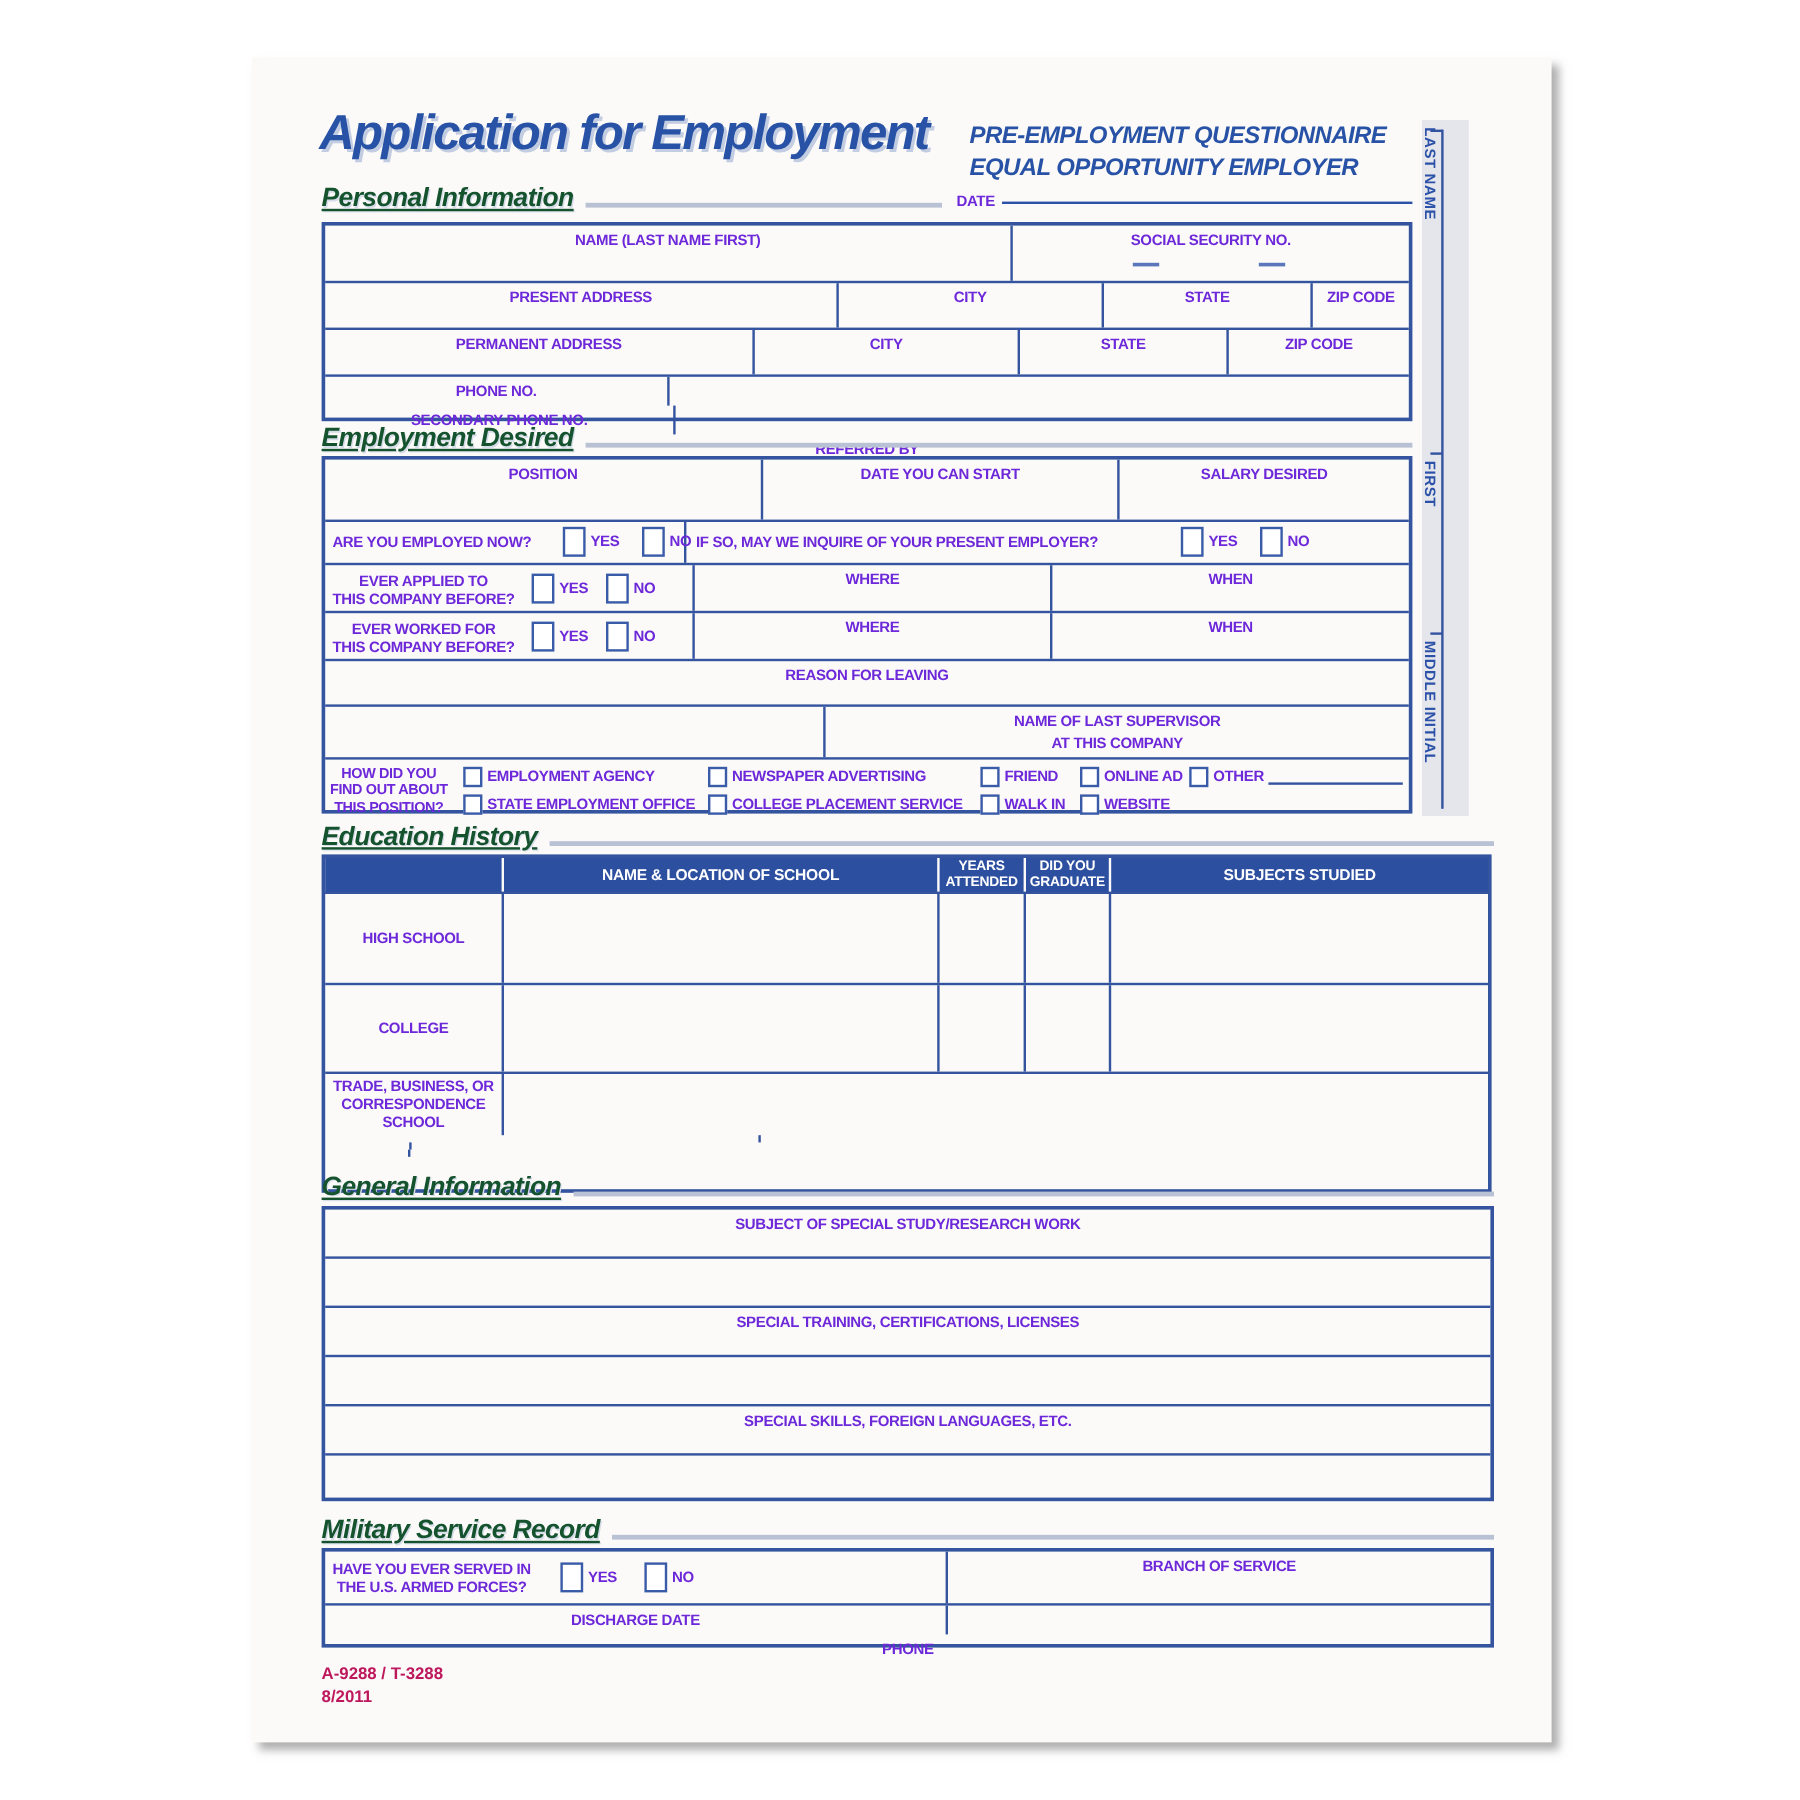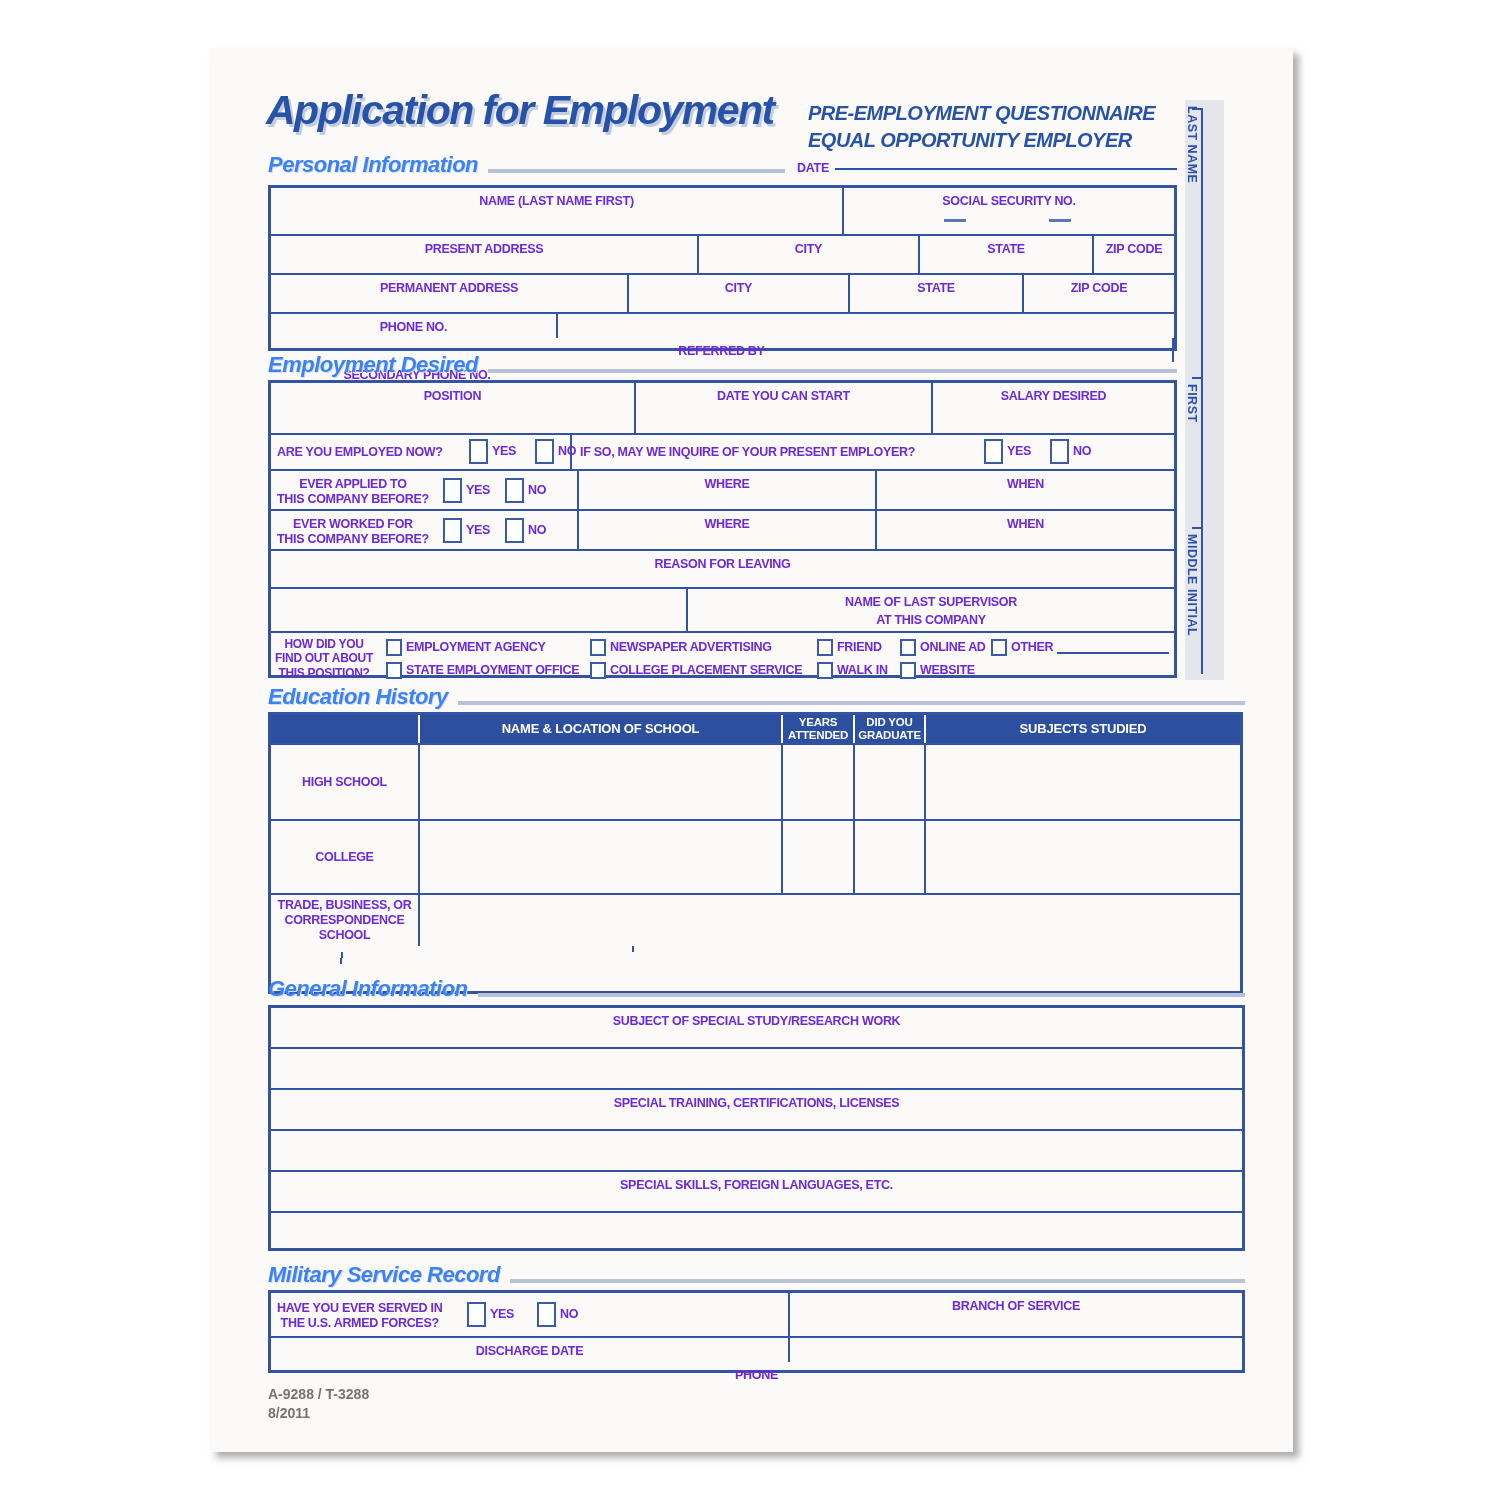--- a/index.html
+++ b/index.html
@@ -18,22 +18,23 @@
     text-shadow:2.5px 2.5px 0 #c3cde2;
   }
   .subtitle{
     position:absolute;left:598px;top:52px;
     font:italic 900 20px/1.35 "Liberation Sans",sans-serif;
     color:#2852a6;letter-spacing:-0.5px;
   }
   .sec-heading{position:absolute;display:flex;align-items:baseline;}
   .sec-title{
     font:italic 900 22px/1 "Liberation Sans",sans-serif;
-    color:#3b82f6;letter-spacing:-0.5px;white-space:nowrap;
+    color:#14532d;letter-spacing:-0.5px;white-space:nowrap;
     text-shadow:1px 1px 0 #d7dce9;
+    text-decoration:underline;
   }
   .hline{flex:1 1 auto;height:4px;background:#b9c1d4;align-self:flex-end;margin:0 0 3px 10px;}
   .dateline{height:2px;background:#2b52a8;align-self:flex-end;margin:0 0 6px 6px;}
   .lbl{
     font:700 12.5px/1.2 "Liberation Sans",sans-serif;
     color:#6d28d9;letter-spacing:-0.3px;
   }
   .tbl{position:absolute;border:3px solid #34549f;box-sizing:border-box;background:transparent;}
   .trow{display:flex;border-bottom:2px solid #34549f;box-sizing:border-box;position:relative;}
   .trow:last-child{border-bottom:none;flex-direction:column;}
@@ -61,21 +62,21 @@
   }
   .edu-head{display:flex;background:#2d4f9f;border-bottom:2px solid #34549f;}
   .edu-hcell{
     border-right:2px solid #fbfaf8;box-sizing:border-box;
     display:flex;flex-direction:column;align-items:center;justify-content:center;
     color:#ffffff;font:700 13px/1.1 "Liberation Sans",sans-serif;letter-spacing:-0.2px;text-align:center;
   }
   .edu-hcell:last-child{border-right:none;}
   .edu-hcell.small{font-size:11.5px;}
   .rowlabel{display:flex;align-items:center;justify-content:center;text-align:center;}
-  .footer{position:absolute;left:58px;top:1337px;font:700 14px/1.35 "Liberation Sans",sans-serif;color:#737373;}
+  .footer{position:absolute;left:58px;top:1337px;font:700 14px/1.35 "Liberation Sans",sans-serif;color:#be185d;}
 </style>
 </head>
 <body>
 
 <div class="sheet">
 
   <div class="title">Application for Employment</div>
   <div class="subtitle">
     <div>PRE-EMPLOYMENT QUESTIONNAIRE</div>
     <div>EQUAL OPPORTUNITY EMPLOYER</div>
@@ -116,22 +117,22 @@
       <div class="cell" style="flex:1"><span class="lbl">ZIP CODE</span></div>
     </div>
     <div class="trow" style="height:39px">
       <div class="cell" style="width:358px"><span class="lbl">PERMANENT ADDRESS</span></div>
       <div class="cell" style="width:221px"><span class="lbl">CITY</span></div>
       <div class="cell" style="width:174px"><span class="lbl">STATE</span></div>
       <div class="cell" style="flex:1"><span class="lbl">ZIP CODE</span></div>
     </div>
     <div class="trow" style="height:38px">
       <div class="cell" style="width:287px"><span class="lbl">PHONE NO.</span></div>
+      <div class="cell" style="width:292px"><span class="lbl">SECONDARY PHONE NO.</span></div>
       <div class="cell" style="flex:1"><span class="lbl">REFERRED BY</span></div>
-      <div class="cell" style="width:292px"><span class="lbl">SECONDARY PHONE NO.</span></div>
     </div>
   </div>
 
   <div class="sec-heading" style="left:58px;top:306px;width:909px">
     <span class="sec-title">Employment Desired</span>
     <span class="hline"></span>
   </div>
 
   <div class="tbl" style="left:58px;top:332px;width:909px;height:298px">
     <div class="trow" style="height:52px">

